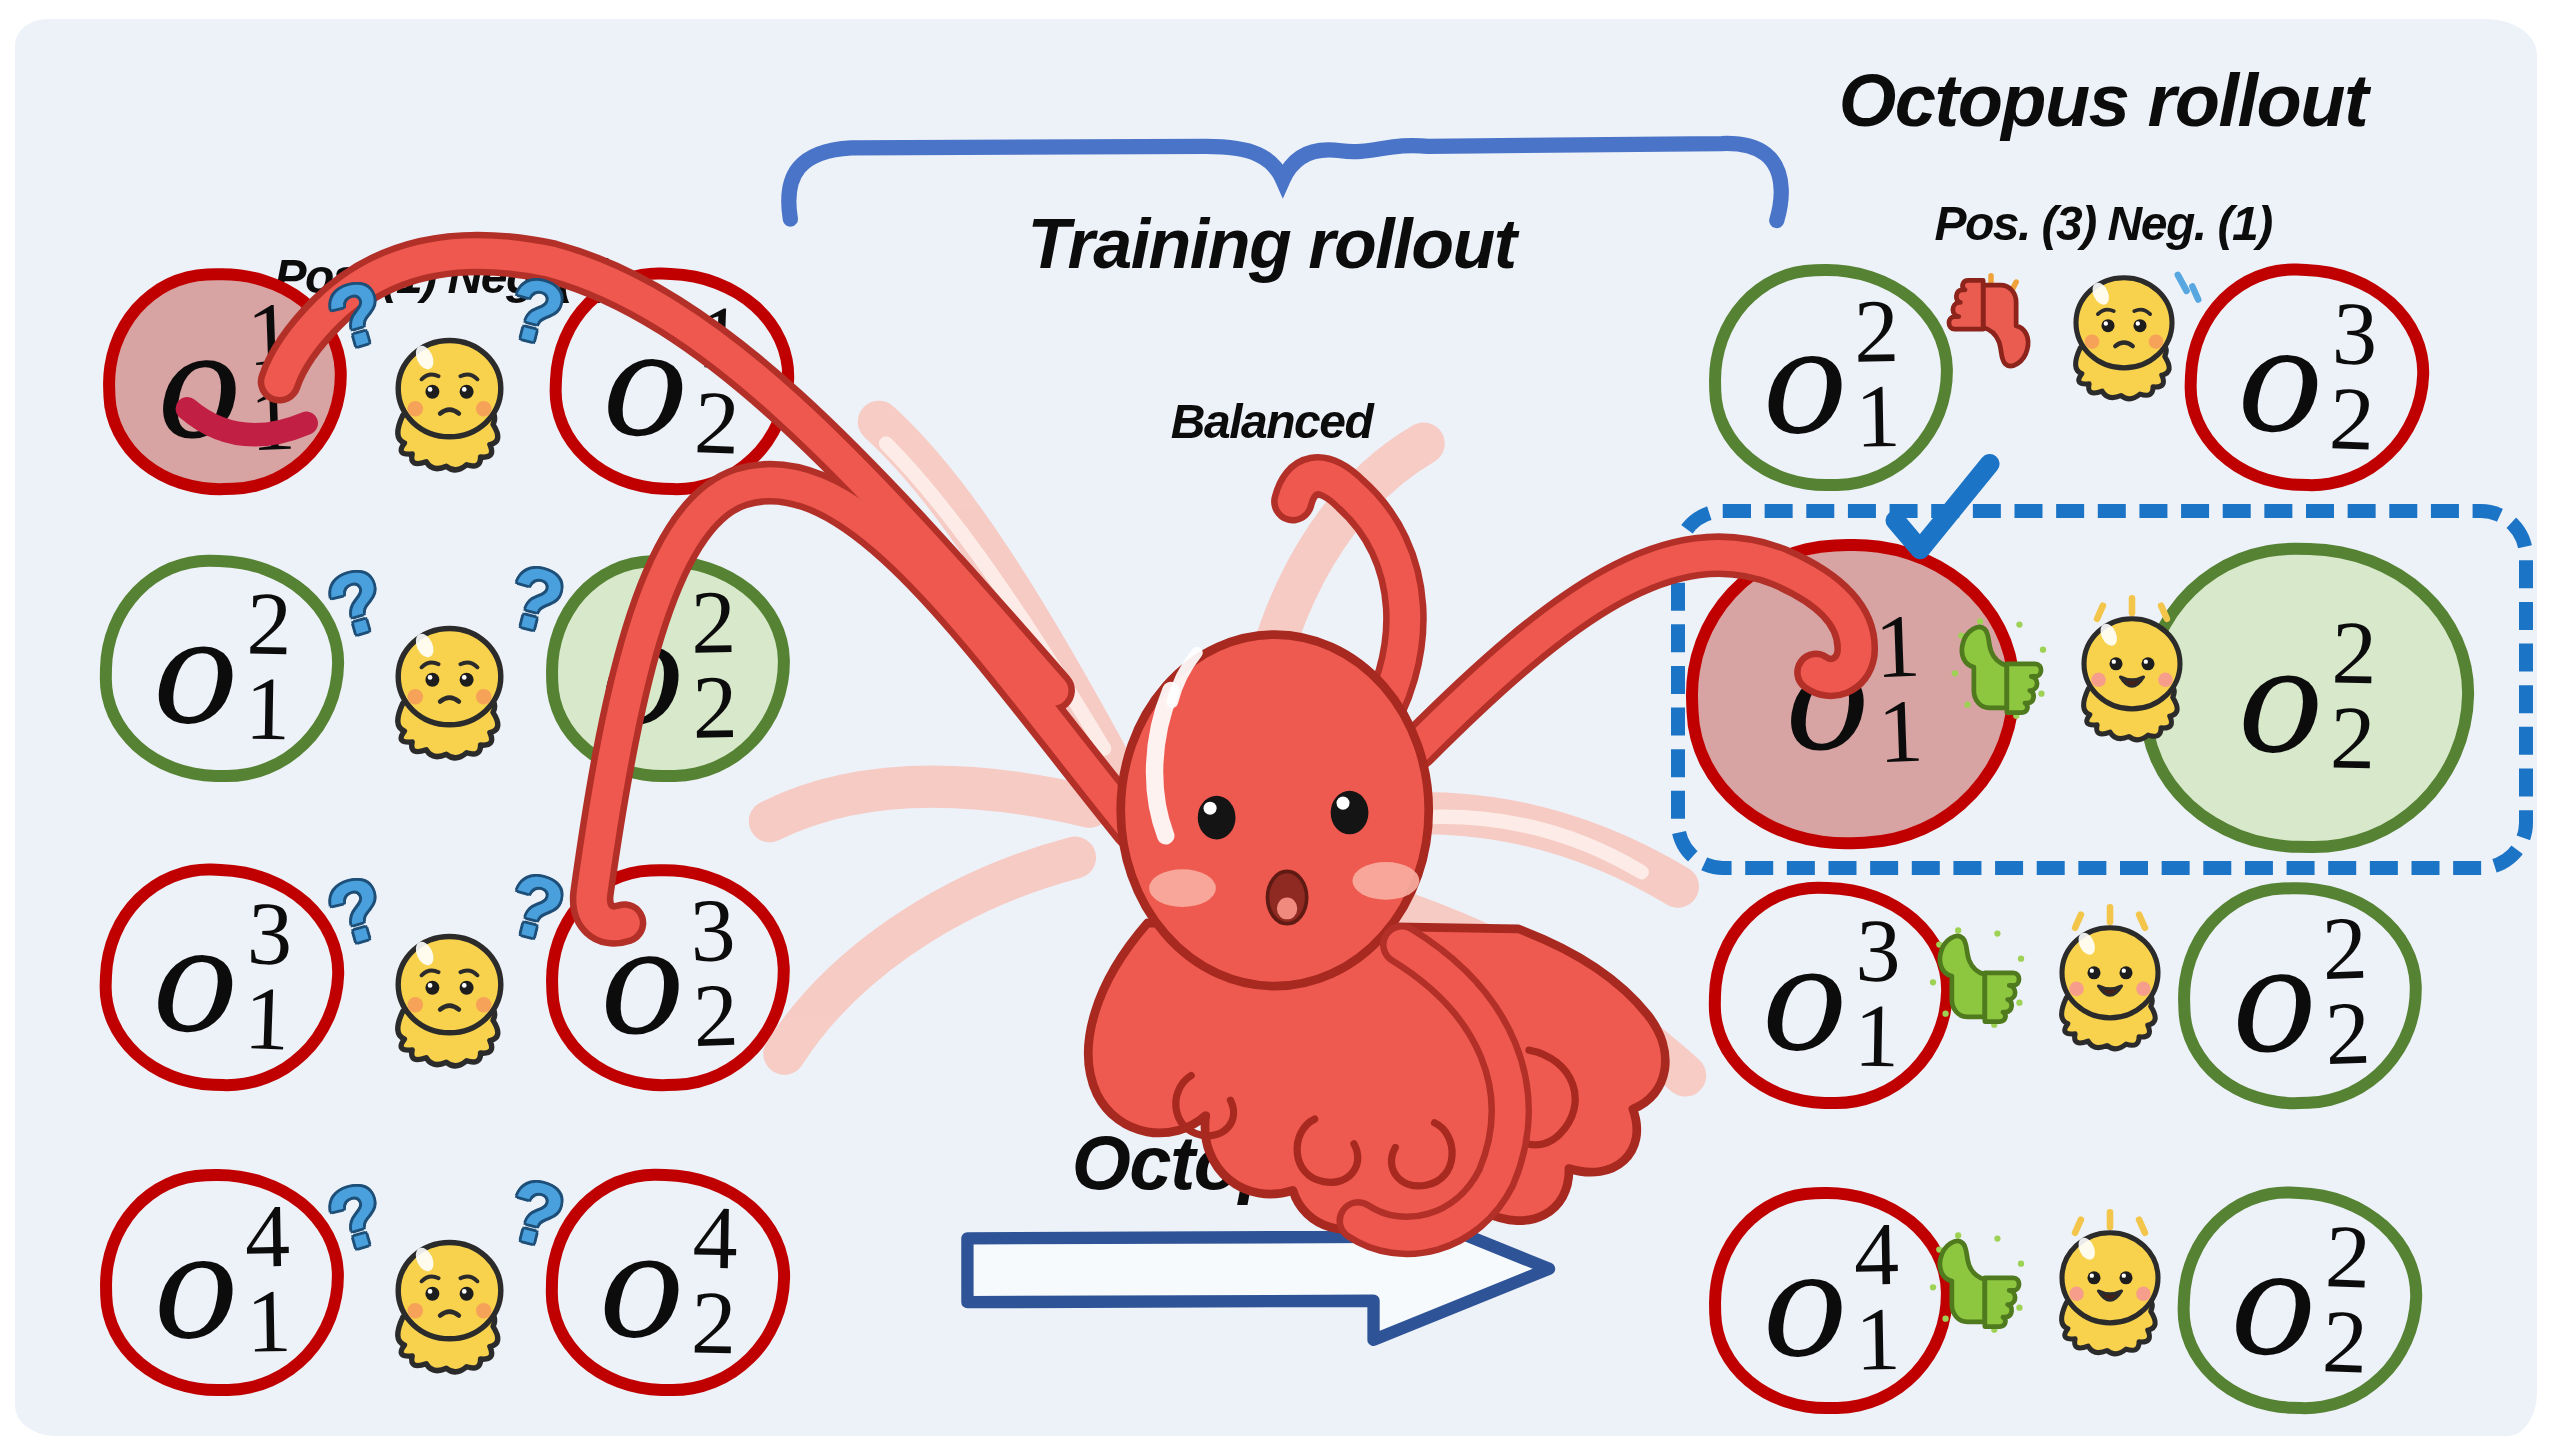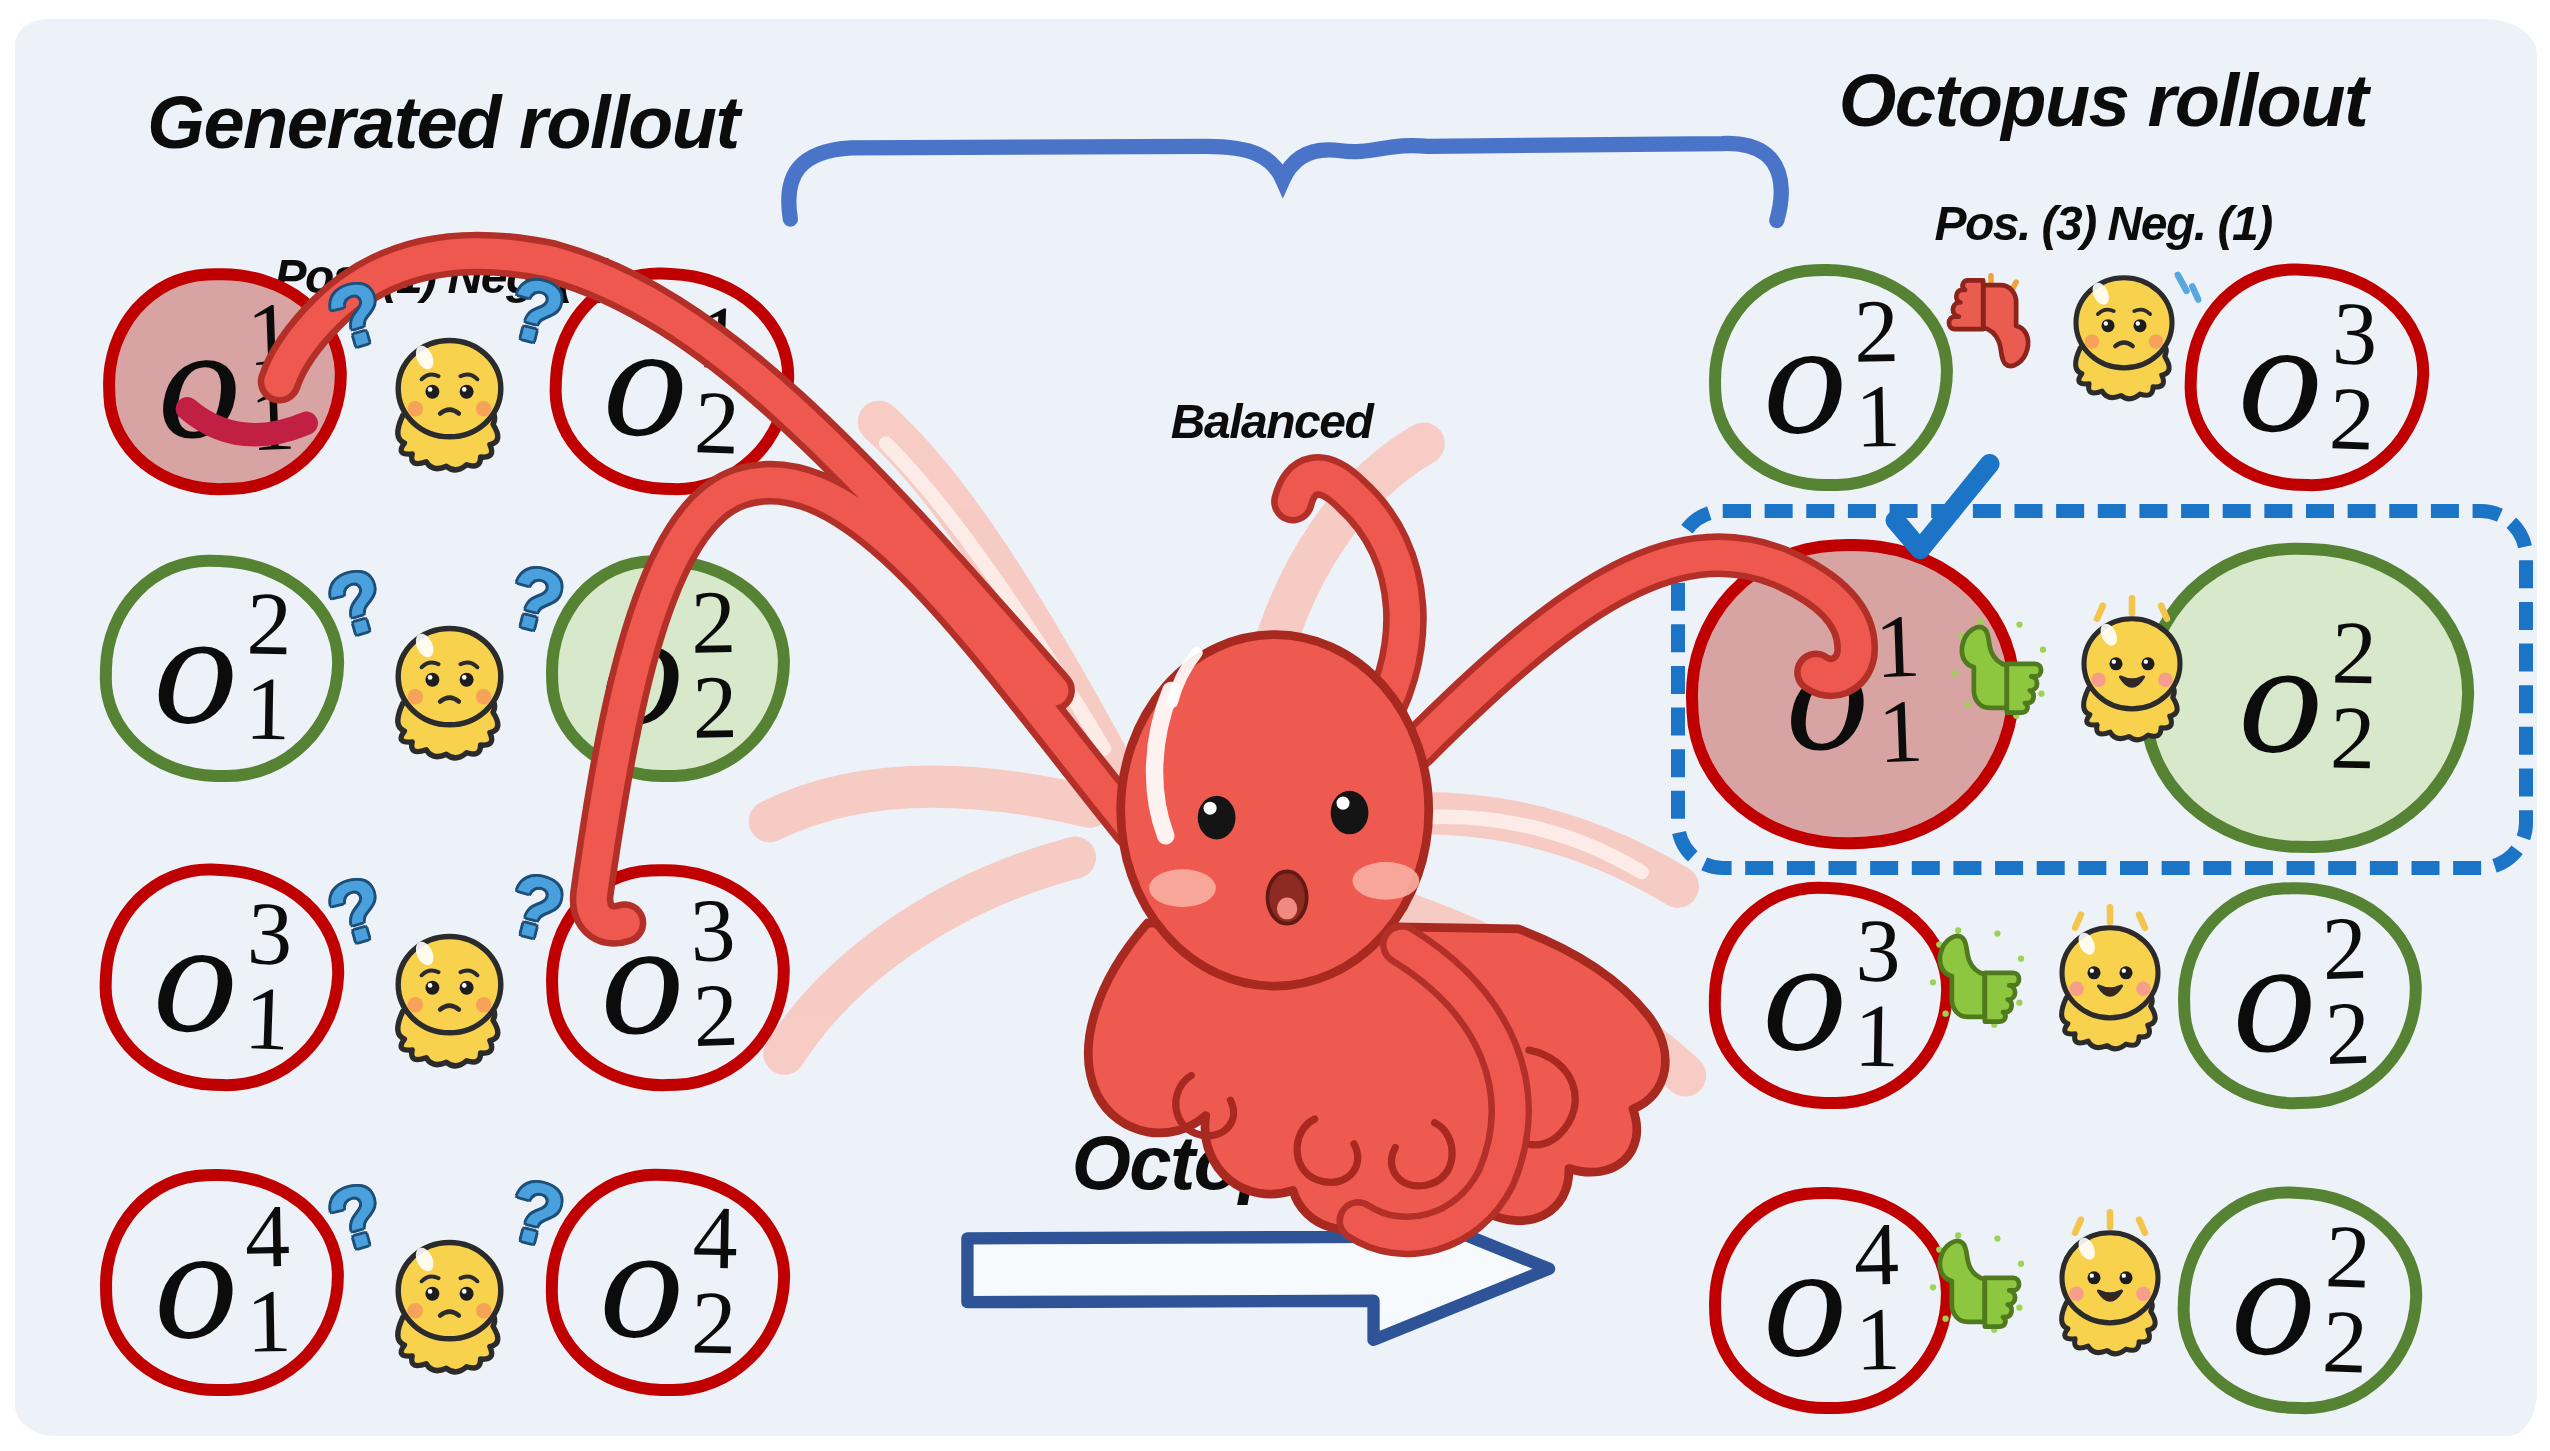--- a/index.html
+++ b/index.html
@@ -123,24 +123,24 @@
         <path d="M70,6 L70,24" stroke="#f0a33a" stroke-width="7" stroke-linecap="round"></path>
         <path d="M102,14 L94,30" stroke="#f0a33a" stroke-width="7" stroke-linecap="round"></path>
         <g transform="rotate(180 70 78)" stroke="#8c241c" stroke-width="6" fill="#ea5b50" stroke-linejoin="round">
           <path d="M38,86 C26,84 20,70 24,56 C28,40 44,30 52,38 C58,44 56,56 60,66 C64,76 72,82 80,84 L80,138 L58,138 C46,138 38,128 38,116 Z"></path>
           <path d="M80,82 L116,82 C126,82 126,98 116,98 L111,98 C121,100 121,114 111,116 L109,116 C117,119 115,131 107,132 L103,132 C109,136 106,144 99,144 L80,144 Z"></path>
         </g>
       </symbol>
     </defs>
   </svg>
 
-  <div class="title t-main gen-title">Generated rollout</div>
   <div class="title t-sub gen-sub">Pos. (1) Neg. (3)</div>
   <div class="title t-main sel-title">Octopus rollout</div>
   <div class="title t-sub sel-sub">Pos. (3) Neg. (1)</div>
+  <div class="title t-main trn-title">Training rollout</div>
   <div class="title t-sub trn-note">Balanced</div>
 
   <svg class="brace-svg" viewBox="0 0 1440 260">
     <path d="M28,212 C18,150 42,118 112,114 L600,112 C664,112 692,126 706,158 C720,126 746,112 786,118 C826,124 856,106 906,112 L1310,108 C1364,106 1390,128 1392,170 C1393,186 1390,200 1386,214" fill="none" stroke="#4a74c8" stroke-width="21" stroke-linecap="round"></path>
   </svg>
 
   <div class="dashed-box"></div>
 
   <div class="node std neg filled" style="left:103px;top:268px;transform:rotate(-2deg)">
     <span class="olabel">

